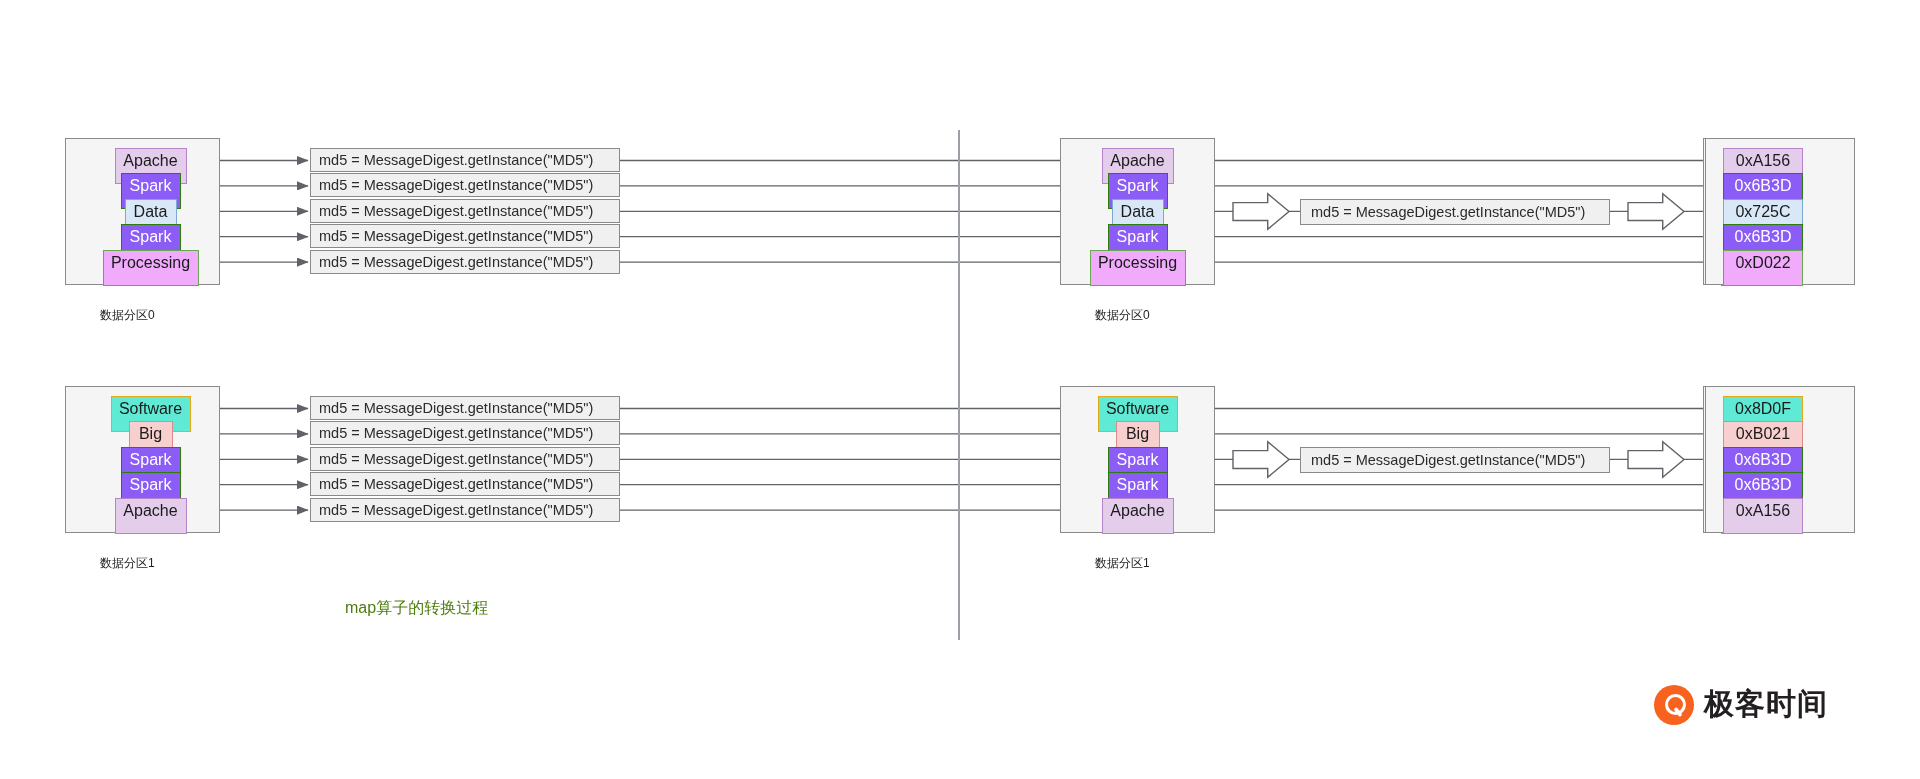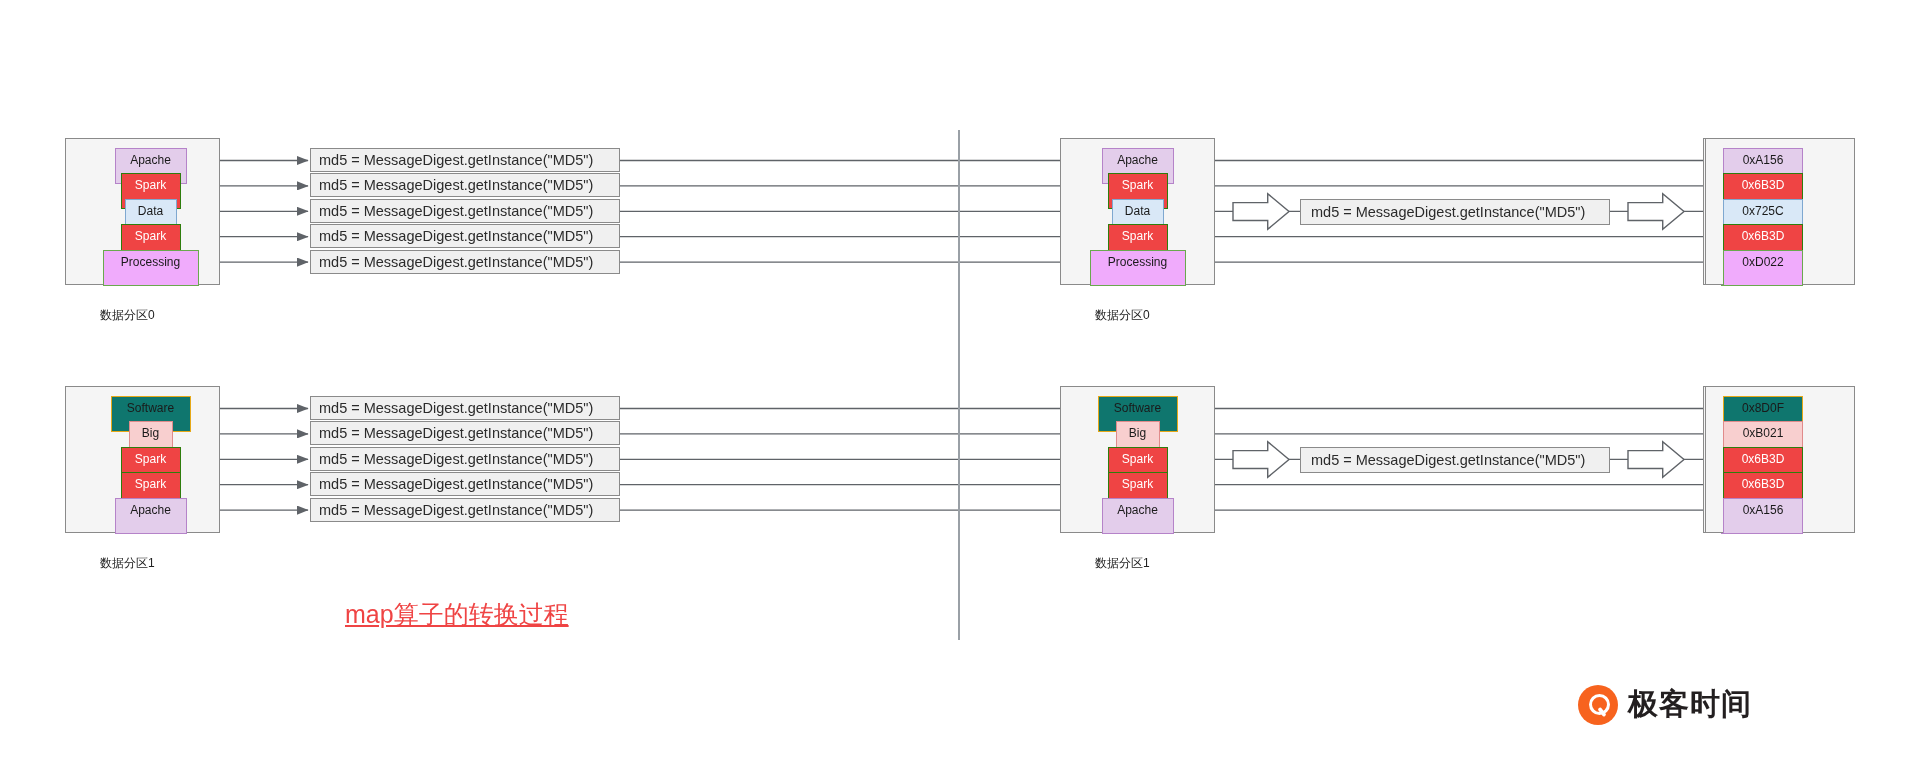--- a/index.html
+++ b/index.html
@@ -30,30 +30,30 @@
     background: #f5f5f5;
     border: 1.5px solid #8a8a8a;
   }
 
   
   .chip {
     position: absolute;
     height: 36px;
     line-height: 23px;
     text-align: center;
-    font-size: 12px;
+    font-size: 16px;
     border-width: 1.5px;
     border-style: solid;
     white-space: nowrap;
   }
   .chip-purple { background:#e3cdeb; border-color:#b583c9; color:#1a1a1a; }
-  .chip-green  { background:#ef4444; border-color:#2e7d0c; color:#ffffff; }
+  .chip-green  { background:#8b5cf6; border-color:#2e7d0c; color:#ffffff; }
   .chip-blue   { background:#d9e8f7; border-color:#7fa8d0; color:#1a1a1a; }
   .chip-lgreen { background:#f0abfc; border-color:#6aa84f; color:#1a1a1a; }
-  .chip-orange { background:#0f766e; border-color:#e6a817; color:#1a1a1a; }
+  .chip-orange { background:#5eead4; border-color:#e6a817; color:#1a1a1a; }
   .chip-pink   { background:#f8cfcf; border-color:#e08b8b; color:#1a1a1a; }
 
   
   .md5row {
     position: absolute;
     height: 24px;
     line-height: 22px;
     background: #f0f0f0;
     border: 1.2px solid #8a8a8a;
     font-size: 14.5px;
@@ -86,24 +86,23 @@
 
   
   .plabel {
     position: absolute;
     font-size: 12px;
     color: #222222;
     white-space: nowrap;
   }
   .caption {
     position: absolute;
-    font-size: 25px;
-    color: #ef4444;
-    white-space: nowrap;
-    text-decoration: underline;
+    font-size: 16px;
+    color: #4d7c0f;
+    white-space: nowrap;
   }
 
   
   .brand {
     position: absolute;
     display: flex;
     align-items: center;
     gap: 10px;
   }
   .brand-mark {
@@ -239,18 +238,18 @@
       <div class="chip chip-green" style="left: 1107.5px; top: 446.8px; width: 60px;">Spark</div>
       <div class="chip chip-green" style="left: 1723px; top: 446.8px; width: 80px;">0x6B3D</div>
       <div class="chip chip-green" style="left: 1107.5px; top: 472.2px; width: 60px;">Spark</div>
       <div class="chip chip-green" style="left: 1723px; top: 472.2px; width: 80px;">0x6B3D</div>
       <div class="chip chip-purple" style="left: 1101.5px; top: 497.6px; width: 72px;">Apache</div>
       <div class="chip chip-purple" style="left: 1723px; top: 497.6px; width: 80px;">0xA156</div>
       <div class="md5box" style="left: 1300px; top: 446.5px; width: 310px;">md5 = MessageDigest.getInstance("MD5")</div>
       <div class="plabel" style="left: 1095px; top: 555px;">数据分区1</div>
     </div>
 
-  <div class="brand" style="left:1578px; top:684px;">
+  <div class="brand" style="left:1654px; top:684px;">
     <div class="brand-mark"></div>
     <div class="brand-text">极客时间</div>
   </div>
 
 </div>
 
 </body></html>

